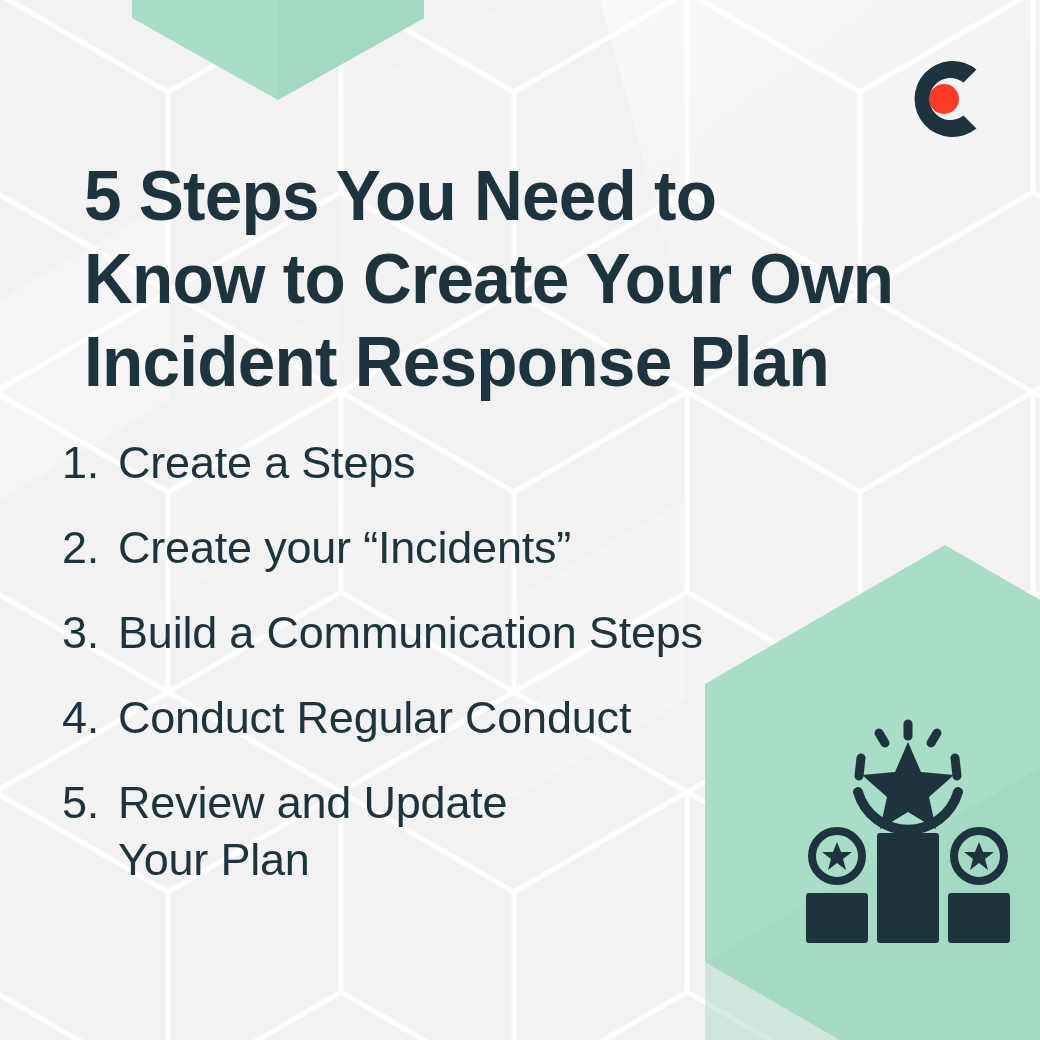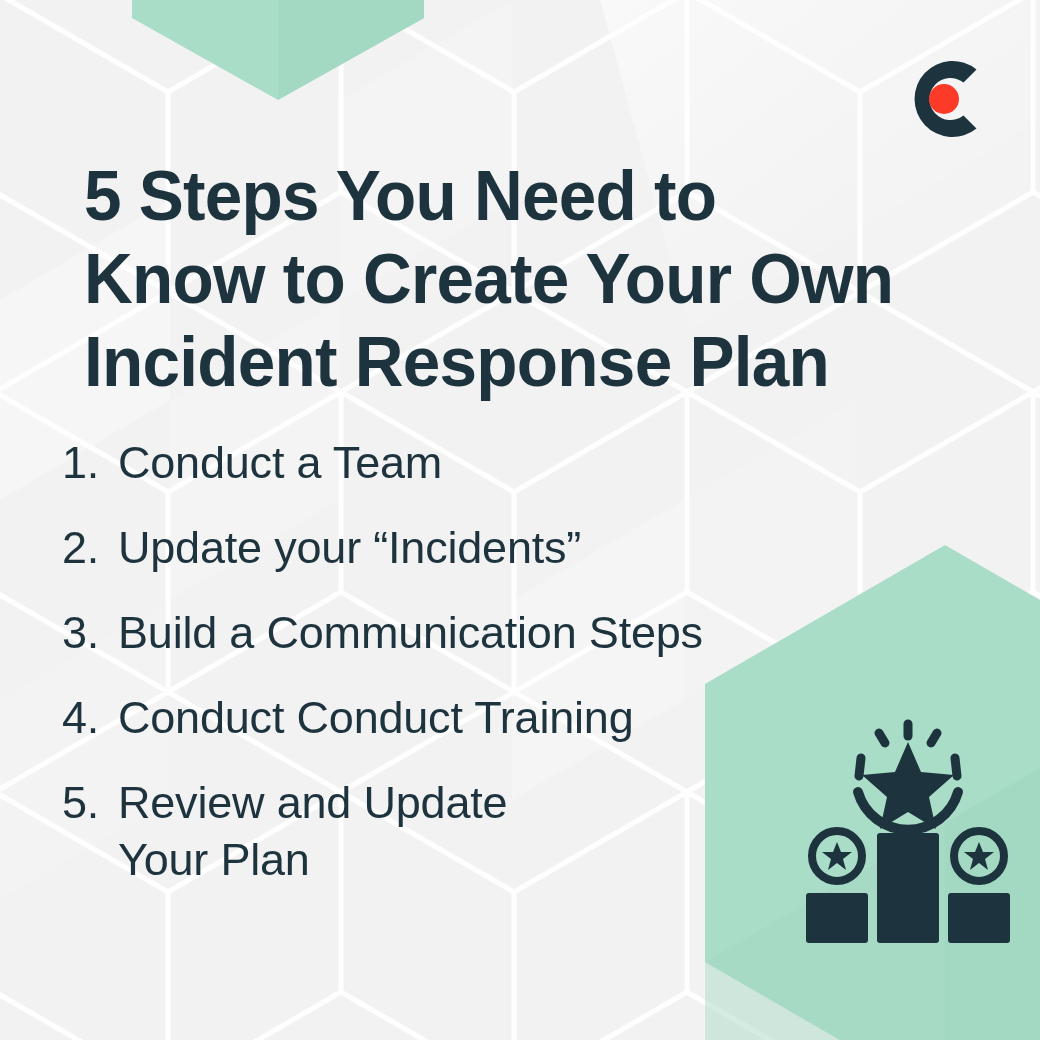--- a/index.html
+++ b/index.html
@@ -164,33 +164,33 @@
 
       <circle cx="46" cy="46" r="15" fill="#fc3a28"></circle>
     </svg>
   </div>
 
   <h1 class="headline">5 Steps You Need to Know to Create Your Own Incident Response Plan</h1>
 
   <ol class="steps">
     <li class="step">
       <span class="step-num">1.</span>
-      <span class="step-text">Conduct a Team</span>
+      <span class="step-text">Create a Steps</span>
     </li>
     <li class="step">
       <span class="step-num">2.</span>
-      <span class="step-text">Update your “Incidents”</span>
+      <span class="step-text">Create your “Incidents”</span>
     </li>
     <li class="step">
       <span class="step-num">3.</span>
       <span class="step-text">Build a Communication Steps</span>
     </li>
     <li class="step">
       <span class="step-num">4.</span>
-      <span class="step-text">Conduct Conduct Training</span>
+      <span class="step-text">Conduct Regular Conduct</span>
     </li>
     <li class="step">
       <span class="step-num">5.</span>
       <span class="step-text">Review and Update
 Your Plan</span>
     </li>
   </ol>
 
   <div class="podium">
     <svg viewBox="0 0 224 228" xmlns="http://www.w3.org/2000/svg" aria-hidden="true">

